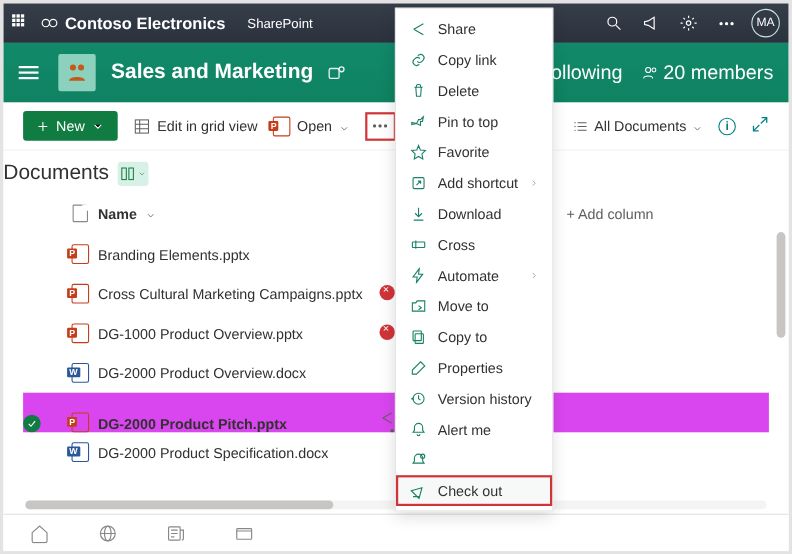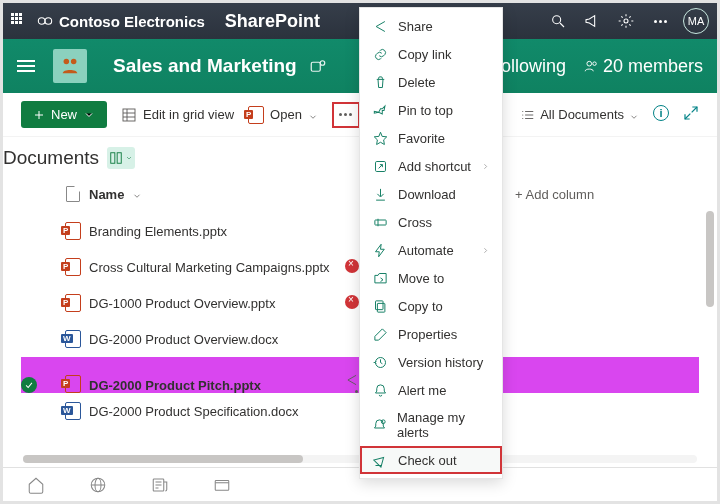--- a/index.html
+++ b/index.html
@@ -4,50 +4,50 @@
 <style>
 * { box-sizing: border-box; margin: 0; padding: 0; }
 body { font-family: "Segoe UI", -apple-system, sans-serif; font-size: 13px; color: #323130; background: #fff; width: 720px; height: 504px; overflow: hidden; position: relative; border: 3px solid #e3e3e3; }
 
 
 .topbar { height: 36px; background: linear-gradient(180deg, #363e4a 0%, #2b323d 100%); display: flex; align-items: center; color: #fff; padding: 0 8px; }
 .waffle { width: 16px; height: 16px; display: grid; grid-template-columns: repeat(3,3px); grid-template-rows: repeat(3,3px); gap: 1px; margin-right: 10px; cursor: pointer; }
 .waffle span { background: #fff; }
 .brand-logo { width: 16px; height: 16px; margin-right: 6px; }
 .brand { font-weight: 600; font-size: 15px; margin-right: 20px; }
-.app-name { font-size: 18px; font-weight: 700; }
+.app-name { font-size: 12px; font-weight: 400; }
 .topbar-spacer { flex: 1; }
 .top-icon { width: 34px; height: 36px; display: flex; align-items: center; justify-content: center; cursor: pointer; }
 .top-icon svg { width: 16px; height: 16px; stroke: #fff; fill: none; stroke-width: 1.6; }
 .top-dots { display: flex; gap: 2px; }
 .top-dots span { width: 3px; height: 3px; border-radius: 50%; background: #fff; }
 .avatar { width: 26px; height: 26px; border-radius: 50%; border: 1px solid #c7e7df; display: flex; align-items: center; justify-content: center; font-size: 11px; color: #fff; margin-left: 6px; }
 
 
 .site-header { height: 54px; background: linear-gradient(180deg, #118a6a 0%, #0f8261 100%); color: #fff; display: flex; align-items: center; padding: 0 14px; }
 .hamburger { width: 18px; margin-right: 18px; cursor: pointer; }
 .hamburger div { height: 2px; background: #fff; margin: 3px 0; }
 .site-logo { width: 34px; height: 34px; background: #8bd1be; border-radius: 2px; display: flex; align-items: center; justify-content: center; margin-right: 14px; }
-.site-name { font-size: 19px; font-weight: 600; margin-left: 12px; }
+.site-name { font-size: 19px; font-weight: 600; }
 .teams-icon { margin-left: 12px; opacity: .9; }
 .site-spacer { flex: 1; }
 .hdr-link { display: flex; align-items: center; gap: 5px; font-size: 18px; margin-left: 18px; cursor: pointer; }
 .hdr-link svg { width: 14px; height: 14px; stroke: #fff; fill: none; stroke-width: 1.6; }
 
 
 .cmdbar { height: 44px; display: flex; align-items: center; padding: 0 18px; gap: 14px; border-bottom: 1px solid #f3f3f3; }
 .new-btn { background: #107c41; color: #fff; display: flex; align-items: center; gap: 6px; padding: 6px 12px; border-radius: 3px; font-size: 13px; cursor: pointer; }
 .new-btn svg { width: 12px; height: 12px; stroke: #fff; stroke-width: 2; }
 .cmd-item { display: flex; align-items: center; gap: 6px; font-size: 13px; color: #323130; cursor: pointer; }
 .cmd-item svg { width: 16px; height: 16px; }
 .cmd-more { width: 28px; height: 26px; border: 2px solid #d13438; display: flex; align-items: center; justify-content: center; cursor: pointer; }
 .cmd-more span { display: flex; gap: 2px; }
 .cmd-more i { width: 3px; height: 3px; border-radius: 50%; background: #605e5c; display: block; }
 .cmd-spacer { flex: 1; }
-.cmd-right { display: flex; gap: 14px; }
+.cmd-right { display: flex; align-items: center; gap: 14px; }
 .view-sel { display: flex; align-items: center; gap: 5px; cursor: pointer; }
 .info-icn { width: 16px; height: 16px; border: 1.6px solid #038387; border-radius: 50%; color: #038387; font-size: 11px; display: flex; align-items: center; justify-content: center; font-weight: 600; cursor: pointer; }
 .expand-icn svg { width: 16px; height: 16px; stroke: #038387; fill: none; stroke-width: 1.8; cursor: pointer; }
 
 
 .breadcrumb { padding: 10px 0 6px; display: flex; align-items: center; gap: 8px; }
 .breadcrumb .lbl { font-size: 19px; color: #323130; }
 .view-toggle { width: 28px; height: 22px; background: #d7f1e7; border-radius: 3px; display: flex; align-items: center; justify-content: center; cursor: pointer; }
 .view-toggle svg { width: 14px; height: 14px; stroke: #107c41; fill: none; stroke-width: 1.6; }
 
@@ -506,21 +506,20 @@
       </span>
       <span>Alert me</span>
     </div>
     <div class="ctx-item">
       <span class="ctx-icn">
         <svg viewBox="0 0 24 24">
           <path d="M12 3a6 6 0 016 6v4l2 3H4l2-3V9a6 6 0 016-6z"></path>
           <circle cx="18" cy="6" r="3"></circle>
         </svg>
       </span>
-      <span>Manage my alerts</span>
     </div>
     <div class="ctx-item hl">
       <span class="ctx-icn">
         <svg viewBox="0 0 24 24">
           <path d="M5 12l14-8v16z" transform="rotate(135 12 12)"></path>
           <path d="M4 20h10"></path>
         </svg>
       </span>
       <span>Check out</span>
     </div>

